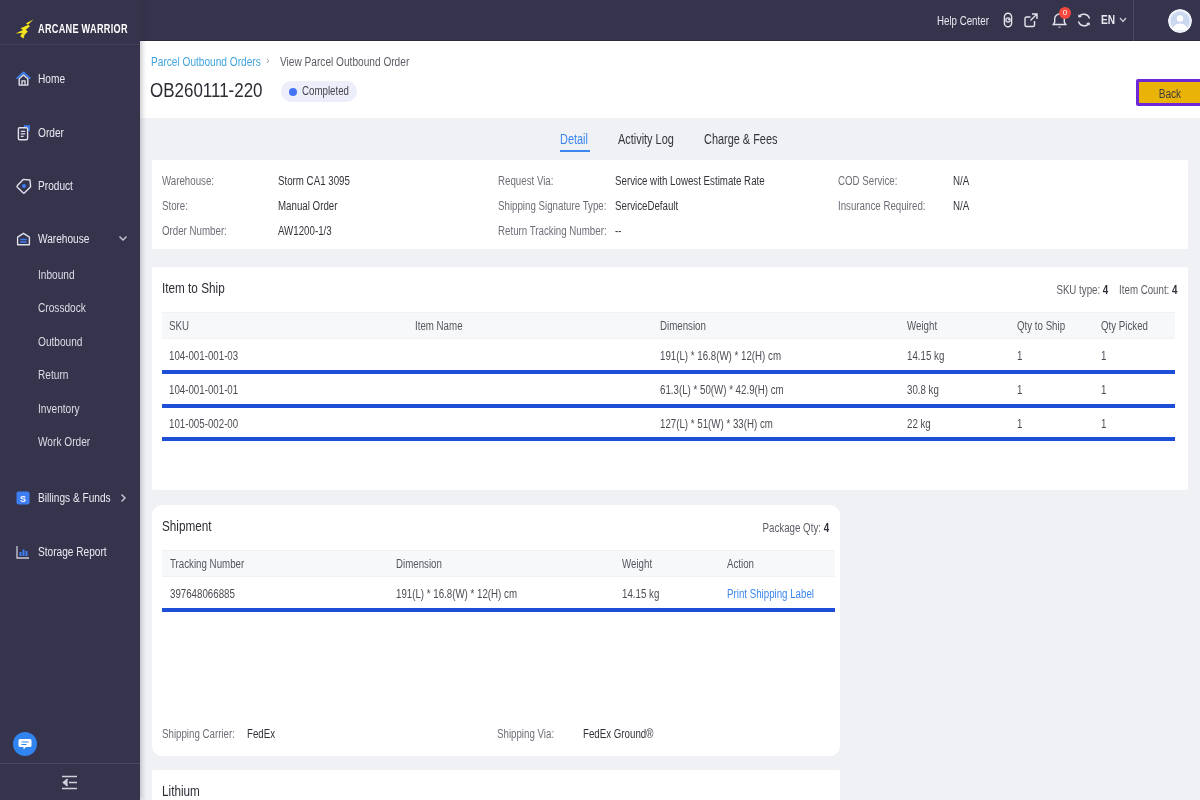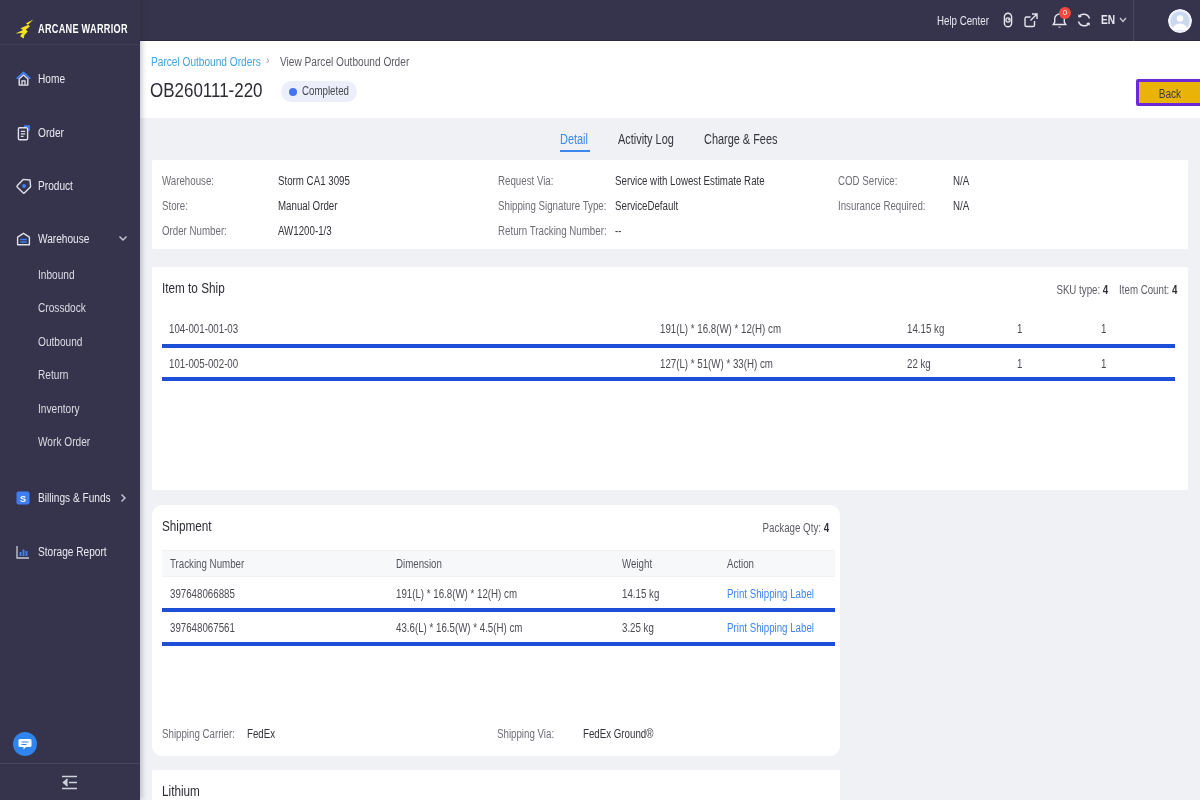--- a/index.html
+++ b/index.html
@@ -227,25 +227,41 @@
     <table class="tbl" style="left:10px;top:45px;width:1013px;">
       <colgroup>
           <col style="width:246px">
           <col style="width:245px">
           <col style="width:247px">
           <col style="width:110px">
           <col style="width:84px">
           <col style="width:81px">
         </colgroup>
       <tbody>
+          <tr>
+            <th><span class="t">SKU</span></th>
+            <th><span class="t">Item Name</span></th>
+            <th><span class="t">Dimension</span></th>
+            <th><span class="t">Weight</span></th>
+            <th><span class="t">Qty to Ship</span></th>
+            <th><span class="t">Qty Picked</span></th>
+          </tr>
       <tr>
             <td><span class="t">104-001-001-03</span></td>
             <td></td>
             <td><span class="t">191(L) * 16.8(W) * 12(H) cm</span></td>
             <td><span class="t">14.15 kg</span></td>
+            <td><span class="t">1</span></td>
+            <td><span class="t">1</span></td>
+          </tr>
+      <tr>
+            <td><span class="t">104-001-001-01</span></td>
+            <td></td>
+            <td><span class="t">61.3(L) * 50(W) * 42.9(H) cm</span></td>
+            <td><span class="t">30.8 kg</span></td>
             <td><span class="t">1</span></td>
             <td><span class="t">1</span></td>
           </tr>
       <tr>
             <td><span class="t">101-005-002-00</span></td>
             <td></td>
             <td><span class="t">127(L) * 51(W) * 33(H) cm</span></td>
             <td><span class="t">22 kg</span></td>
             <td><span class="t">1</span></td>
             <td><span class="t">1</span></td>
@@ -270,26 +286,20 @@
             <th><span class="t">Dimension</span></th>
             <th><span class="t">Weight</span></th>
             <th><span class="t">Action</span></th>
           </tr>
       <tr>
             <td><span class="t">397648066885</span></td>
             <td><span class="t">191(L) * 16.8(W) * 12(H) cm</span></td>
             <td><span class="t">14.15 kg</span></td>
             <td><span class="t"><a class="plink">Print Shipping Label</a></span></td>
           </tr>
-      <tr>
-            <td><span class="t">397648067561</span></td>
-            <td><span class="t">43.6(L) * 16.5(W) * 4.5(H) cm</span></td>
-            <td><span class="t">3.25 kg</span></td>
-            <td><span class="t"><a class="plink">Print Shipping Label</a></span></td>
-          </tr>
     </tbody>
       </table>
     <div class="shipfoot" style="left:10px;top:222px;color:#6e6e78;"><span class="t">Shipping Carrier:</span></div>
     <div class="shipfoot" style="left:95px;top:222px;color:#33333c;"><span class="t">FedEx</span></div>
     <div class="shipfoot" style="left:345px;top:222px;color:#6e6e78;"><span class="t">Shipping Via:</span></div>
     <div class="shipfoot" style="left:431px;top:222px;color:#33333c;"><span class="t">FedEx Ground®</span></div>
   </div>
 
   <div class="card" id="lithiumcard">
       <div class="cardtitle" style="left:10px;top:13px;"><span class="t">Lithium</span></div>

